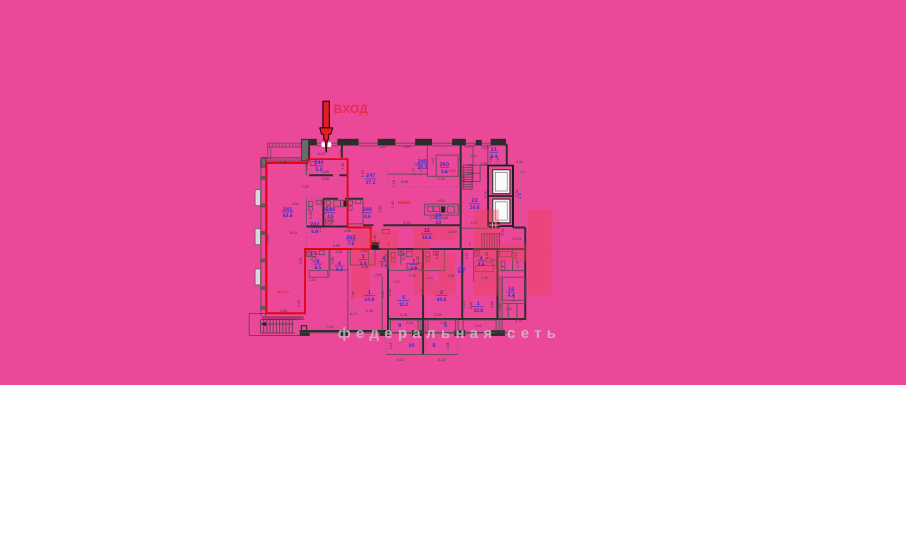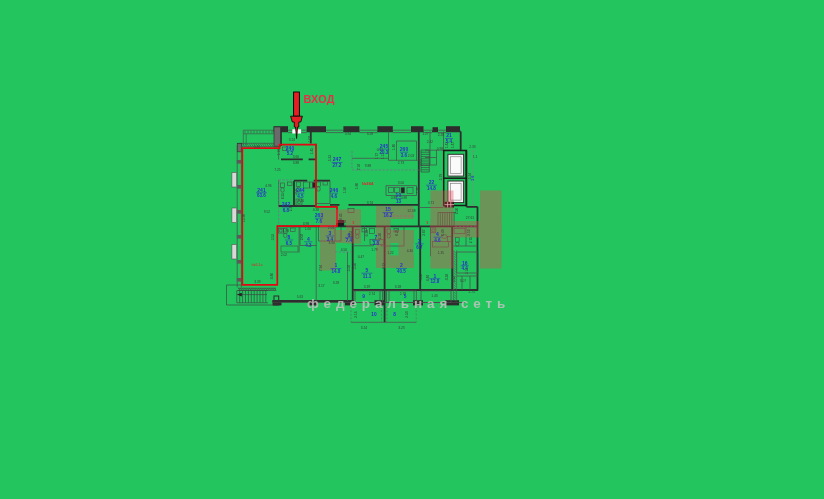--- a/index.html
+++ b/index.html
@@ -1,16 +1,16 @@
 <!DOCTYPE html>
 <html><head>
 <meta charset="utf-8">
 <style>
   html,body{margin:0;padding:0;background:#ffffff;}
-  #c{position:relative;width:824px;height:499px;background:#22c55e;overflow:hidden;
+  #c{position:relative;width:824px;height:350px;background:#ec4899;overflow:hidden;
      font-family:"Liberation Sans", sans-serif;}
   svg{position:absolute;left:0;top:0;filter:blur(0.28px);}
   text{font-family:"Liberation Sans", sans-serif;}
 </style>
 </head>
 <body>
 <div id="c">
 <svg width="824" height="499" viewBox="0 0 824 499">
 <g stroke="#2e2e2e" stroke-width="1.8" fill="none">
         <path d="M273.6,131.4 L288,131.4 M306.7,131.4 L326,131.4 M343.4,131.4 L359.4,131.4 M377.4,131.4 L392.8,131.4 M411,131.4 L423.5,131.4 M432,131.4 L438,131.4 M446,131.4 L460.7,131.4 M281,131.3 L281,146 M310.8,131.3 L310.8,143.5 M418.8,131.3 L418.8,226 M460.7,131.4 L460.7,150.2 M466.4,150.5 L466.4,206.8 M477.5,206.8 L477.5,290.5 M466.5,206.8 L477.5,206.8 M330,204.8 L339.5,204.8 M348.5,204.8 L418.8,204.8 M281,159.3 L302.8,159.3 M308.6,159.3 L316,159.3 M294,180.7 L307.2,180.7 M313.7,180.7 L330,180.7 M294,180.7 L294,206 M278.6,206 L316,206 M277,226.3 L477.5,226.3 M352.7,226.3 L352.7,301 M384.6,226.3 L384.6,322.3 M420.2,226.3 L420.2,290.5 M452.2,226.3 L452.2,290.5 M272.5,301 L353,301 M352.7,290 L478,290"></path>

